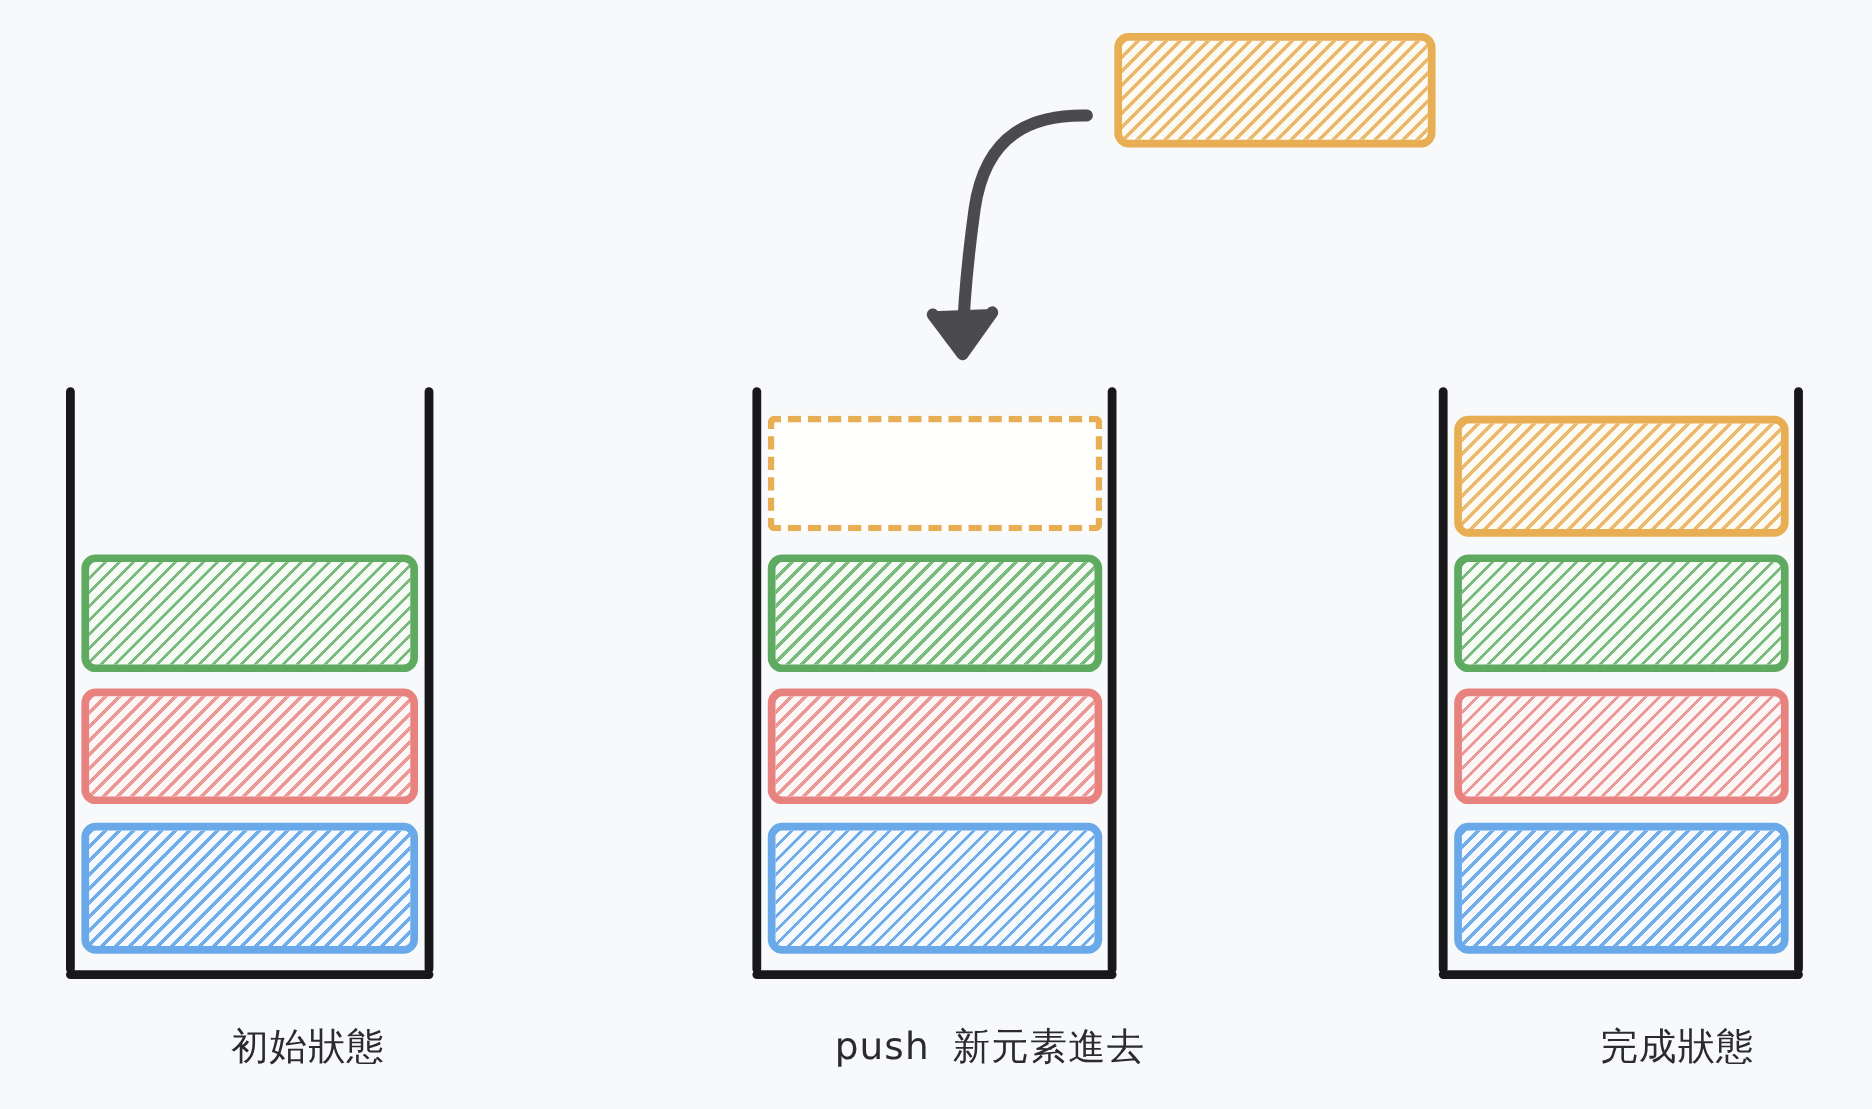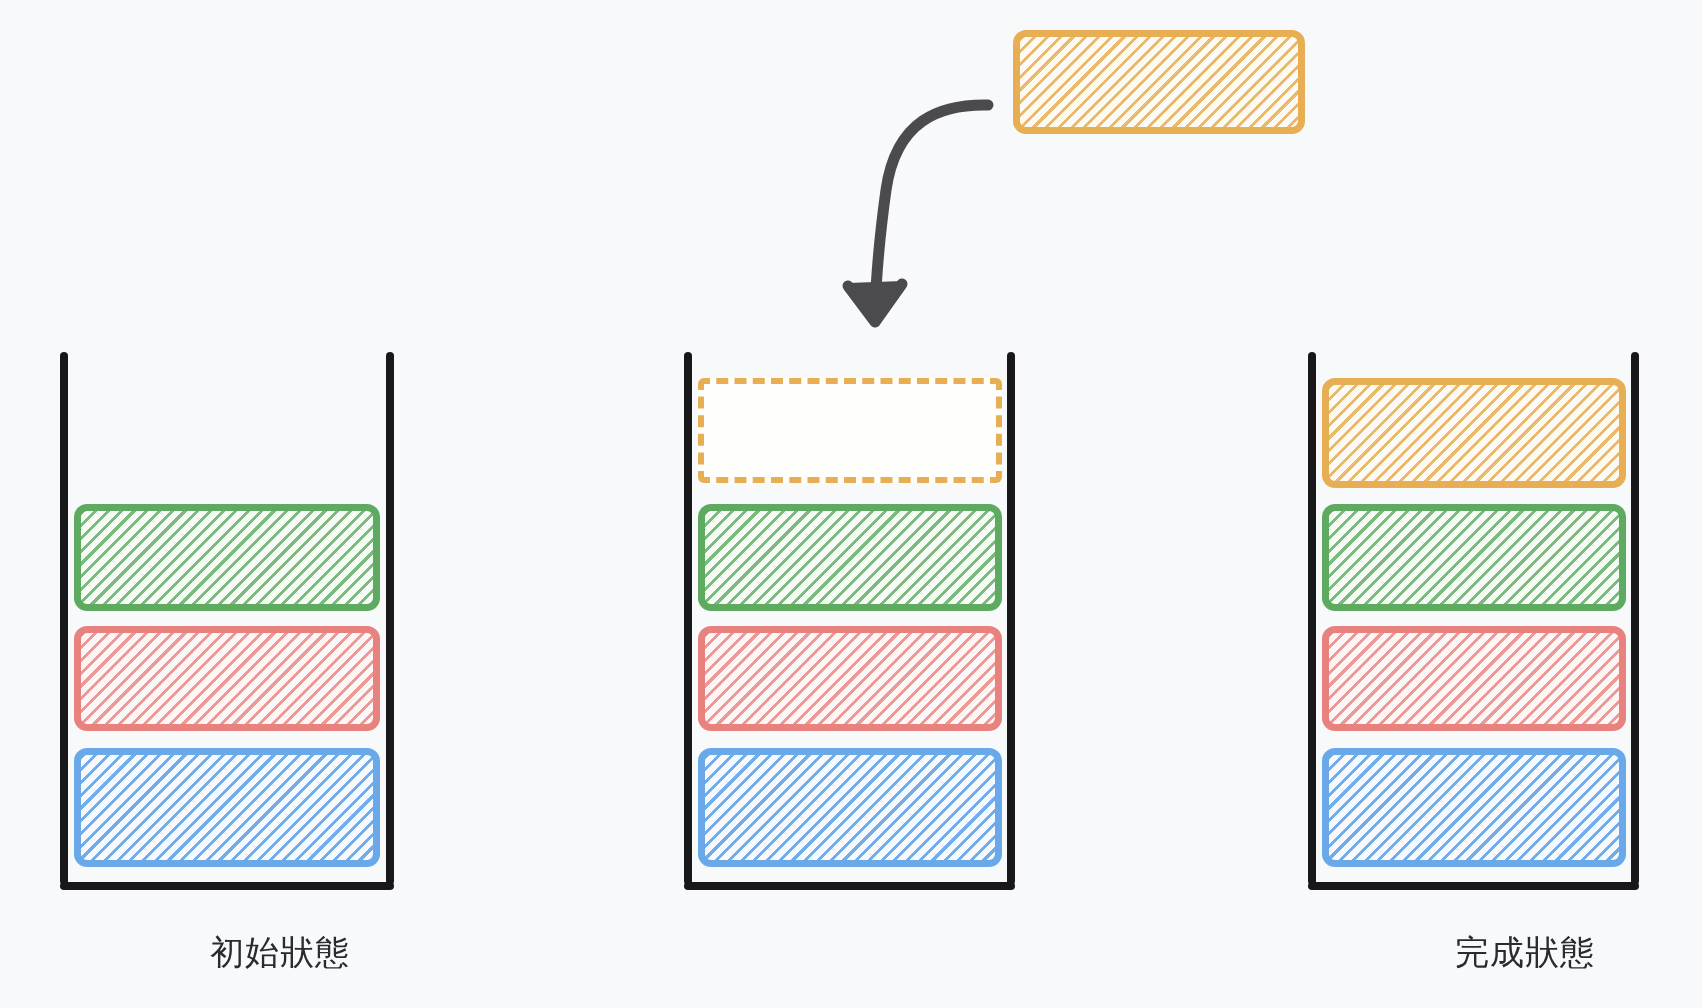--- a/index.html
+++ b/index.html
@@ -175,20 +175,21 @@
       <div class="wall wall-left"></div>
       <div class="wall wall-right"></div>
       <div class="floor" style="width:331px;"></div>
 
       <div class="cell slot" style="left:14px; top:26px;  width:304px; height:105px;"></div>
       <div class="cell green" style="left:14px; top:152px; width:304px; height:107px;"></div>
       <div class="cell red" style="left:14px; top:274px; width:304px; height:105px;"></div>
       <div class="cell blue" style="left:14px; top:396px; width:304px; height:119px;"></div>
     </div>
 
+    <div class="caption"><span class="mono-word">push</span><span>  </span><span>新元素進去</span></div>
   </div>
 
   <div class="cell orange floating"></div>
 
   <svg id="arrow-svg" viewBox="0 0 240 270">
     <path d="M 198 25 C 150 24, 106 40, 96 110 C 88 168, 86 200, 85 232" fill="none" stroke="#4b4b4f" stroke-width="11" stroke-linecap="round" stroke-linejoin="round"></path>
     <path d="M 58 206 L 85 242 L 112 204" fill="none" stroke="#4b4b4f" stroke-width="11" stroke-linecap="round" stroke-linejoin="round"></path>
     <path d="M 58 206 L 85 242 L 112 204 Z" fill="#4b4b4f" stroke="#4b4b4f" stroke-width="6" stroke-linejoin="round"></path>
   </svg>
 

